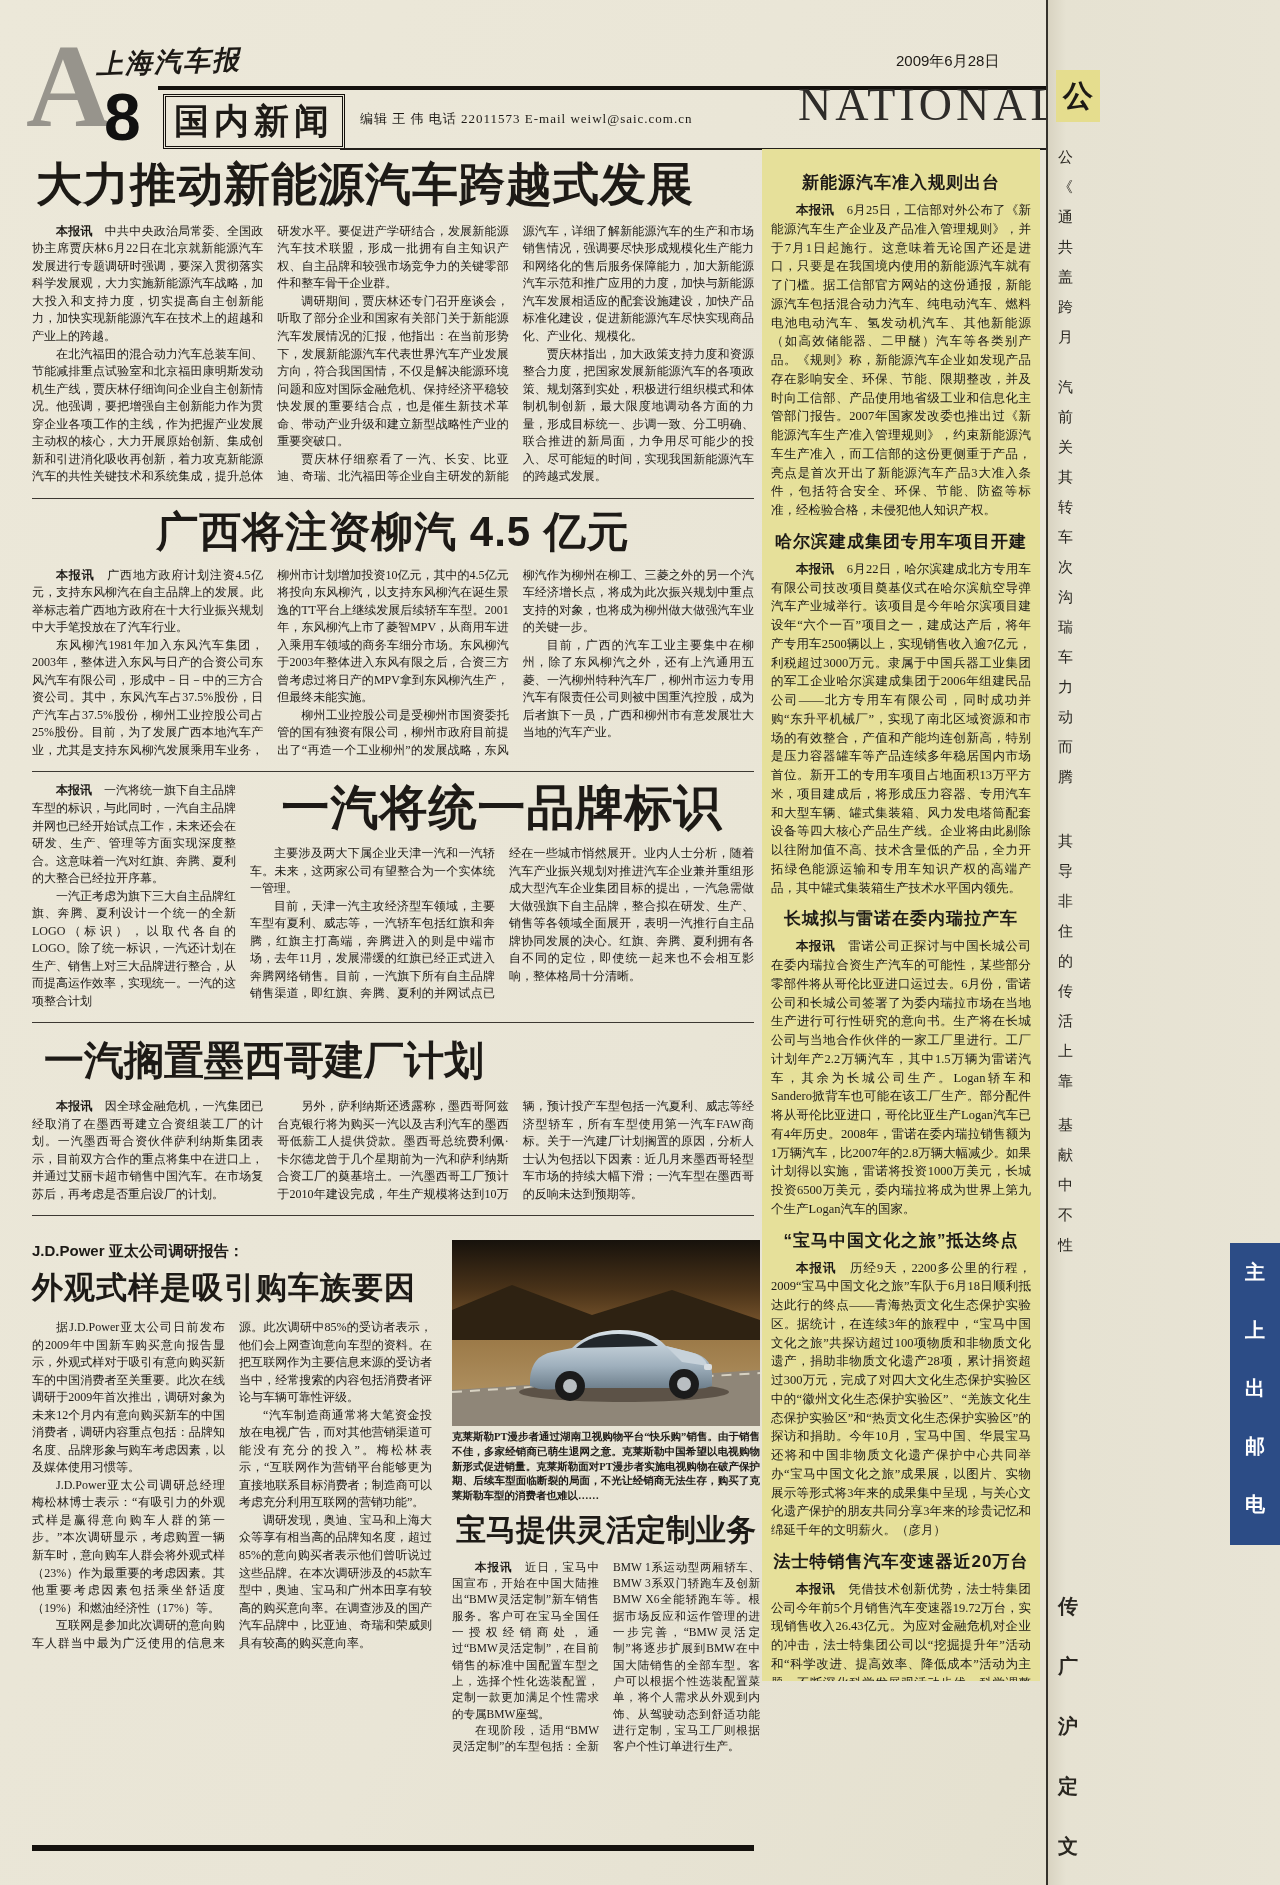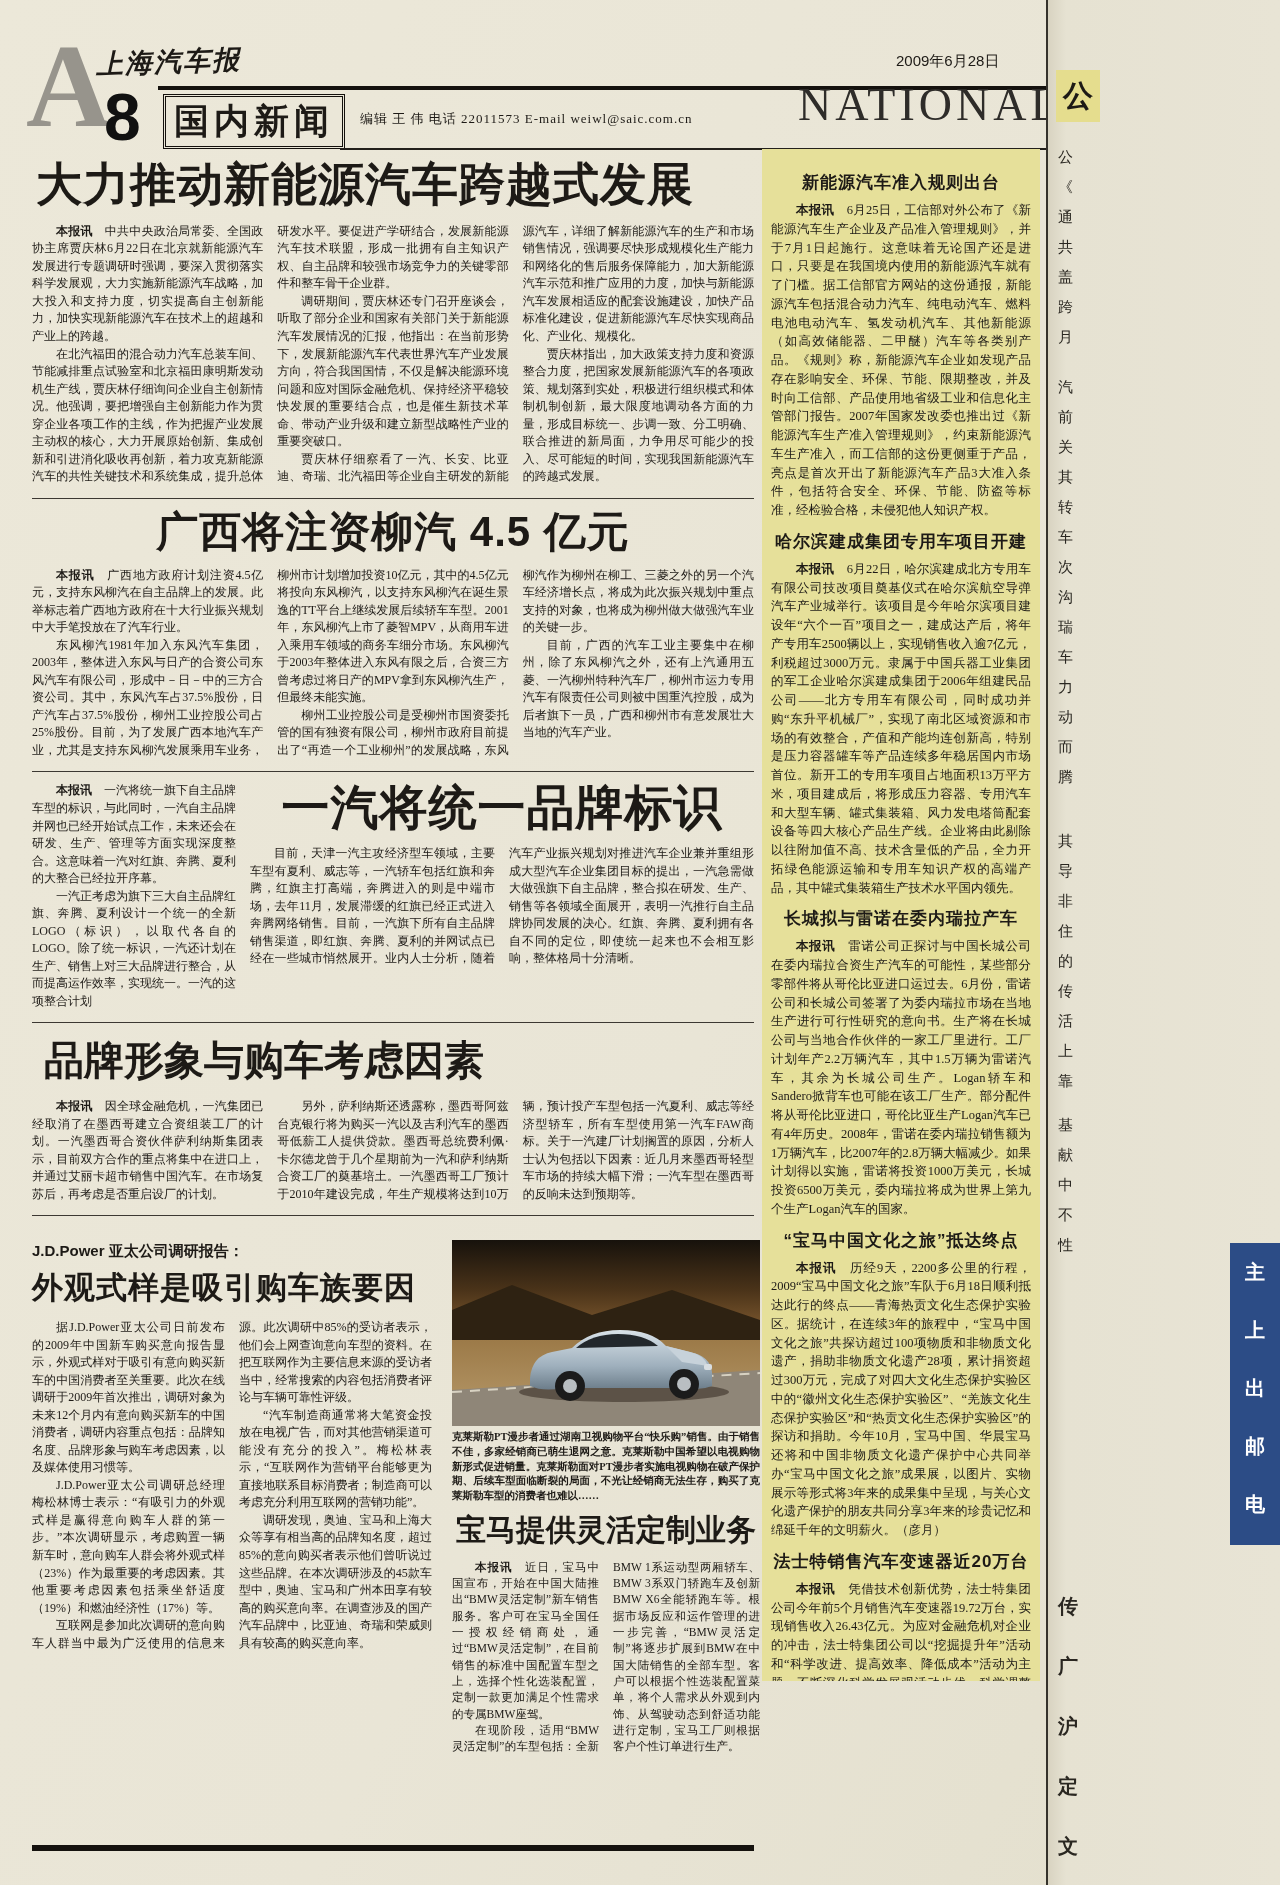--- a/index.html
+++ b/index.html
@@ -112,28 +112,29 @@
     <hr class="sep" data-name="divider">
 
     <div class="art fbrand" data-name="article-faw-brand">
       <div class="body" data-name="article-intro-column">
         <p><b class="tag" data-name="byline-tag">本报讯</b>　<span>一汽将统一旗下自主品牌车型的标识，与此同时，一汽自主品牌并网也已经开始试点工作，未来还会在研发、生产、管理等方面实现深度整合。这意味着一汽对红旗、奔腾、夏利的大整合已经拉开序幕。</span></p>
         <p>一汽正考虑为旗下三大自主品牌红旗、奔腾、夏利设计一个统一的全新LOGO（标识），以取代各自的LOGO。除了统一标识，一汽还计划在生产、销售上对三大品牌进行整合，从而提高运作效率，实现统一。一汽的这项整合计划</p>
       </div>
       <div data-name="article-right-block">
         <div class="h-big" data-name="article-headline">一汽将统一品牌标识</div>
         <div class="body cols2" data-name="article-body">
+          <p>主要涉及两大下属企业天津一汽和一汽轿车。未来，这两家公司有望整合为一个实体统一管理。</p>
           <p>目前，天津一汽主攻经济型车领域，主要车型有夏利、威志等，一汽轿车包括红旗和奔腾，红旗主打高端，奔腾进入的则是中端市场，去年11月，发展滞缓的红旗已经正式进入奔腾网络销售。目前，一汽旗下所有自主品牌销售渠道，即红旗、奔腾、夏利的并网试点已经在一些城市悄然展开。业内人士分析，随着汽车产业振兴规划对推进汽车企业兼并重组形成大型汽车企业集团目标的提出，一汽急需做大做强旗下自主品牌，整合拟在研发、生产、销售等各领域全面展开，表明一汽推行自主品牌协同发展的决心。红旗、奔腾、夏利拥有各自不同的定位，即使统一起来也不会相互影响，整体格局十分清晰。</p>
         </div>
       </div>
     </div>
     <hr class="sep" data-name="divider">
 
     <div class="art" data-name="article-faw-mexico">
-      <div class="h-mex" data-name="article-headline">品牌形象与购车考虑因素</div>
+      <div class="h-mex" data-name="article-headline">一汽搁置墨西哥建厂计划</div>
       <div class="body cols3" data-name="article-body">
         <p><b class="tag" data-name="byline-tag">本报讯</b>　<span>因全球金融危机，一汽集团已经取消了在墨西哥建立合资组装工厂的计划。一汽墨西哥合资伙伴萨利纳斯集团表示，目前双方合作的重点将集中在进口上，并通过艾丽卡超市销售中国汽车。在市场复苏后，再考虑是否重启设厂的计划。</span></p>
         <p>另外，萨利纳斯还透露称，墨西哥阿兹台克银行将为购买一汽以及吉利汽车的墨西哥低薪工人提供贷款。墨西哥总统费利佩·卡尔德龙曾于几个星期前为一汽和萨利纳斯合资工厂的奠基培土。一汽墨西哥工厂预计于2010年建设完成，年生产规模将达到10万辆，预计投产车型包括一汽夏利、威志等经济型轿车，所有车型使用第一汽车FAW商标。关于一汽建厂计划搁置的原因，分析人士认为包括以下因素：近几月来墨西哥轻型车市场的持续大幅下滑；一汽车型在墨西哥的反响未达到预期等。</p>
       </div>
     </div>
     <hr class="sep" data-name="divider">
 
     <div class="bottom" data-name="bottom-section">
 
       <div class="jd" data-name="article-jdpower">

